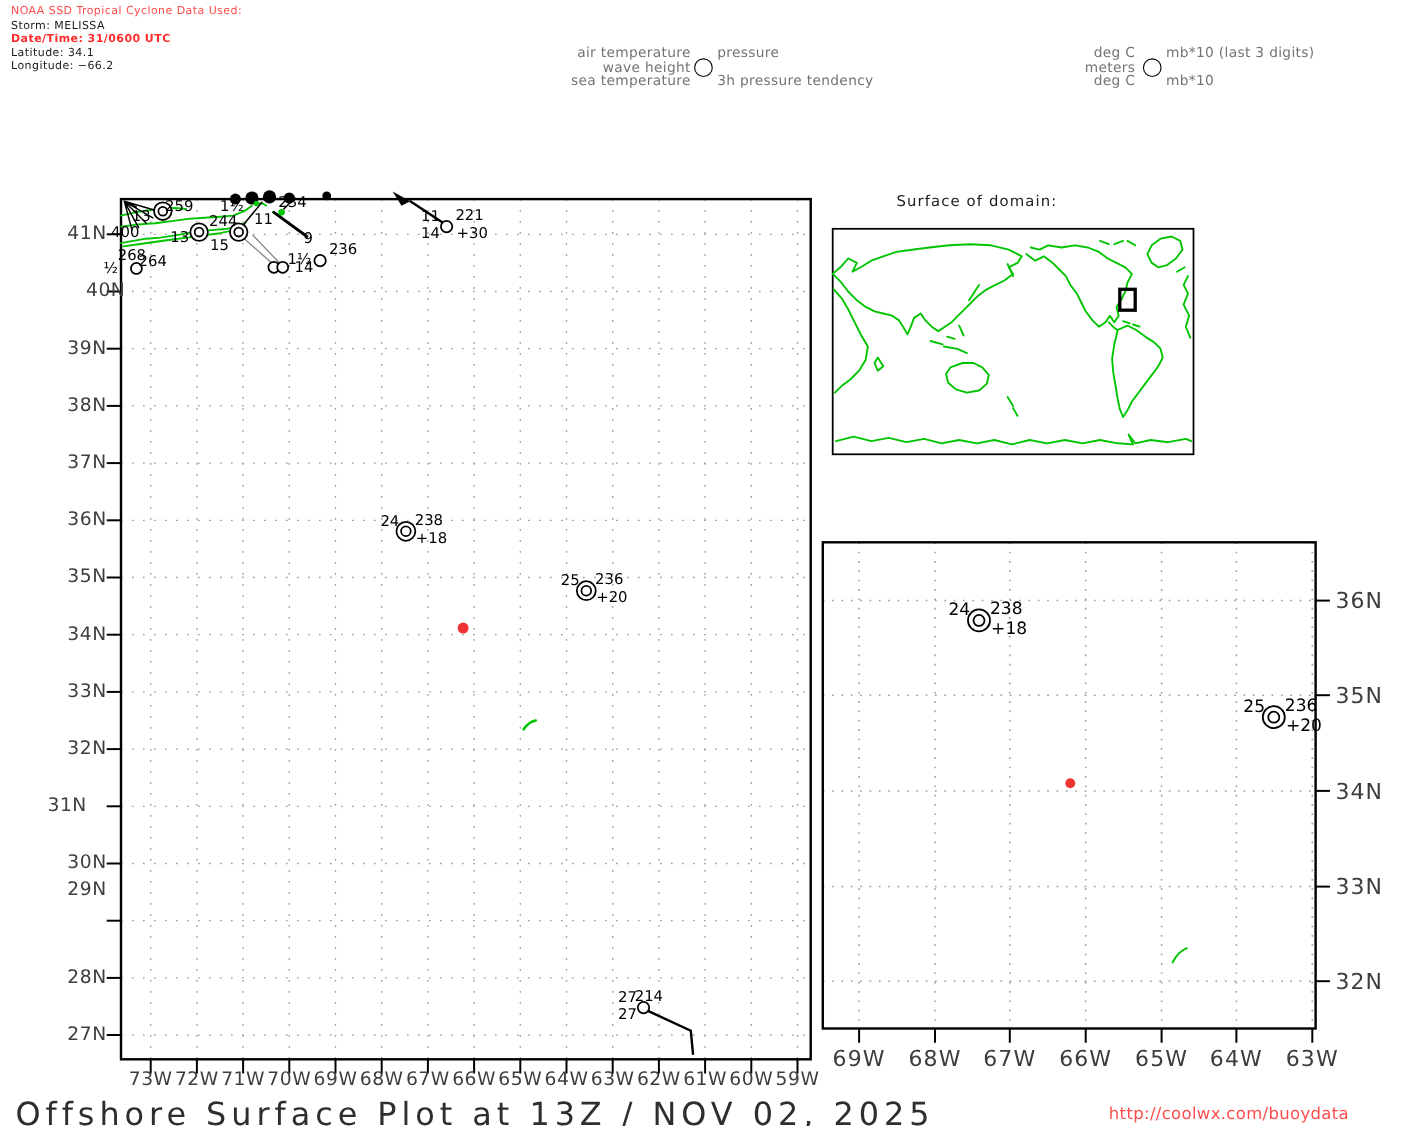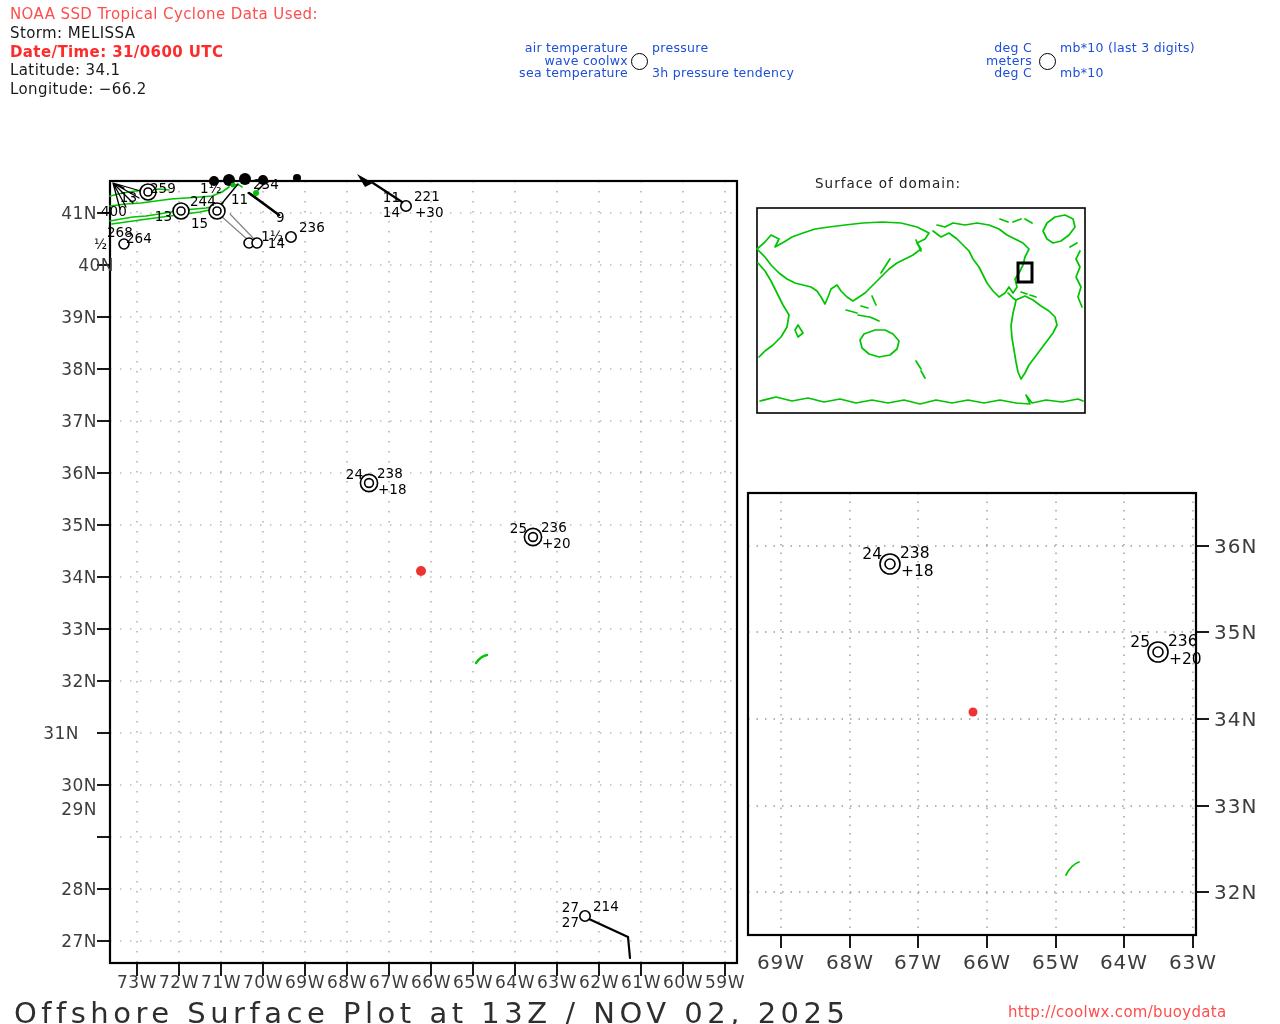--- a/index.html
+++ b/index.html
@@ -3,26 +3,26 @@
 <meta charset="utf-8">
 <style>
   :root{
     --red_text:#ff4d4d; --red_bold:#ff2b2b; --green_map:#00c400;
     --storm_red:#ef3333; --grid_gray:#9b9b9b; --axis_text:#3d3d3d; --title_gray:#2e2e2e;
   }
   html,body{margin:0;padding:0;background:#fff;}
   .canvas{position:relative;width:1280px;height:1024px;background:#fff;overflow:hidden;
           font-family:"DejaVu Sans", sans-serif;}
   .abs{position:absolute;white-space:nowrap;line-height:1.25;}
-  .hdr{font-size:15px;color:#1a1a1a;letter-spacing:0.4px;}
+  .hdr{font-size:10px;color:#1a1a1a;letter-spacing:0.4px;}
   .hdr-red{color:var(--red_text);}
   .hdr-red-bold{color:var(--red_bold);font-weight:bold;}
   .caution{font-size:21.5px;color:var(--red_text);letter-spacing:2.2px;}
   .warning{font-size:13px;color:var(--red_text);letter-spacing:0.9px;}
-  .leg{font-size:12.5px;color:#1d4ed8;letter-spacing:0.3px;line-height:12.3px;}
+  .leg{font-size:12.5px;color:#737373;letter-spacing:0.3px;line-height:12.3px;}
   .leg-right{text-align:right;}
   .legend-circle{position:absolute;width:15px;height:15px;border:1.6px solid #000;border-radius:50%;background:#fff;}
   .inset-title{font-size:13.5px;color:#222;letter-spacing:1px;}
   .footer-title{font-size:29px;color:var(--title_gray);letter-spacing:4.5px;}
   .footer-url{font-size:15px;color:var(--red_text);letter-spacing:0.3px;}
   
   .plbl{position:absolute;white-space:nowrap;line-height:1;}
   .ax{font-size:17px;color:var(--axis_text);letter-spacing:0.5px;}
   .iax{font-size:20px;color:var(--axis_text);letter-spacing:1px;}
   .sl{font-size:13.5px;color:#000;}
@@ -50,21 +50,21 @@
     <div class="hdr hdr-red">NOAA SSD Tropical Cyclone Data Used:</div>
     <div class="hdr">Storm: MELISSA</div>
     <div class="hdr hdr-red-bold">Date/Time: 31/0600 UTC</div>
     <div class="hdr">Latitude: 34.1</div>
     <div class="hdr">Longitude: −66.2</div>
   </div>
 
 
   <div>
     <div class="abs leg leg-right" style="left:428px;top:42px;width:200px;">air temperature</div>
-    <div class="abs leg leg-right" style="left:428px;top:55px;width:200px;">wave coolwx</div>
+    <div class="abs leg leg-right" style="left:428px;top:55px;width:200px;">wave height</div>
     <div class="abs leg leg-right" style="left:428px;top:67px;width:200px;">sea temperature</div>
     <div class="legend-circle" style="left:631px;top:53px;"></div>
     <div class="abs leg" style="left:652px;top:42px;">pressure</div>
     <div class="abs leg" style="left:652px;top:67px;">3h pressure tendency</div>
   </div>
 
   <div>
     <div class="abs leg leg-right" style="left:932px;top:42px;width:100px;">deg C</div>
     <div class="abs leg leg-right" style="left:932px;top:55px;width:100px;">meters</div>
     <div class="abs leg leg-right" style="left:932px;top:67px;width:100px;">deg C</div>
@@ -299,21 +299,21 @@
       <div class="plbl sl" style="left: 377px; top: 474px; transform: translate(0px, -50%);">238</div>
       <div class="plbl sl" style="left: 378px; top: 490px; transform: translate(0px, -50%);">+18</div>
       <div class="plbl sl" style="left: 527px; top: 529px; transform: translate(-100%, -50%);">25</div>
       <div class="plbl sl" style="left: 541px; top: 528px; transform: translate(0px, -50%);">236</div>
       <div class="plbl sl" style="left: 542px; top: 544px; transform: translate(0px, -50%);">+20</div>
       <div class="plbl sl" style="left: 283px; top: 237px; transform: translate(-100%, -50%);">1½</div>
       <div class="plbl sl" style="left: 285px; top: 244px; transform: translate(-100%, -50%);">14</div>
       <div class="plbl sl" style="left: 299px; top: 228px; transform: translate(0px, -50%);">236</div>
       <div class="plbl sl" style="left: 579px; top: 908px; transform: translate(-100%, -50%);">27</div>
       <div class="plbl sl" style="left: 579px; top: 923px; transform: translate(-100%, -50%);">27</div>
-      <div class="plbl sl" style="left: 593px; top: 907px; transform: translate(0px, -50%);">214</div>
+      <div class="plbl sl" style="left: 577px; top: 907px; transform: translate(0px, -50%);">214</div>
       <div class="plbl sli" style="left: 882px; top: 555px; transform: translate(-100%, -50%);">24</div>
       <div class="plbl sli" style="left: 900px; top: 554px; transform: translate(0px, -50%);">238</div>
       <div class="plbl sli" style="left: 901px; top: 572px; transform: translate(0px, -50%);">+18</div>
       <div class="plbl sli" style="left: 1150px; top: 643px; transform: translate(-100%, -50%);">25</div>
       <div class="plbl sli" style="left: 1168px; top: 642px; transform: translate(0px, -50%);">236</div>
       <div class="plbl sli" style="left: 1169px; top: 660px; transform: translate(0px, -50%);">+20</div>
       <div class="plbl cl" style="left: 150px; top: 189px; transform: translate(0px, -50%);">259</div>
       <div class="plbl cl" style="left: 137px; top: 198px; transform: translate(-100%, -50%);">13</div>
       <div class="plbl cl" style="left: 190px; top: 202px; transform: translate(0px, -50%);">244</div>
       <div class="plbl cl" style="left: 172px; top: 217px; transform: translate(-100%, -50%);">13</div>

